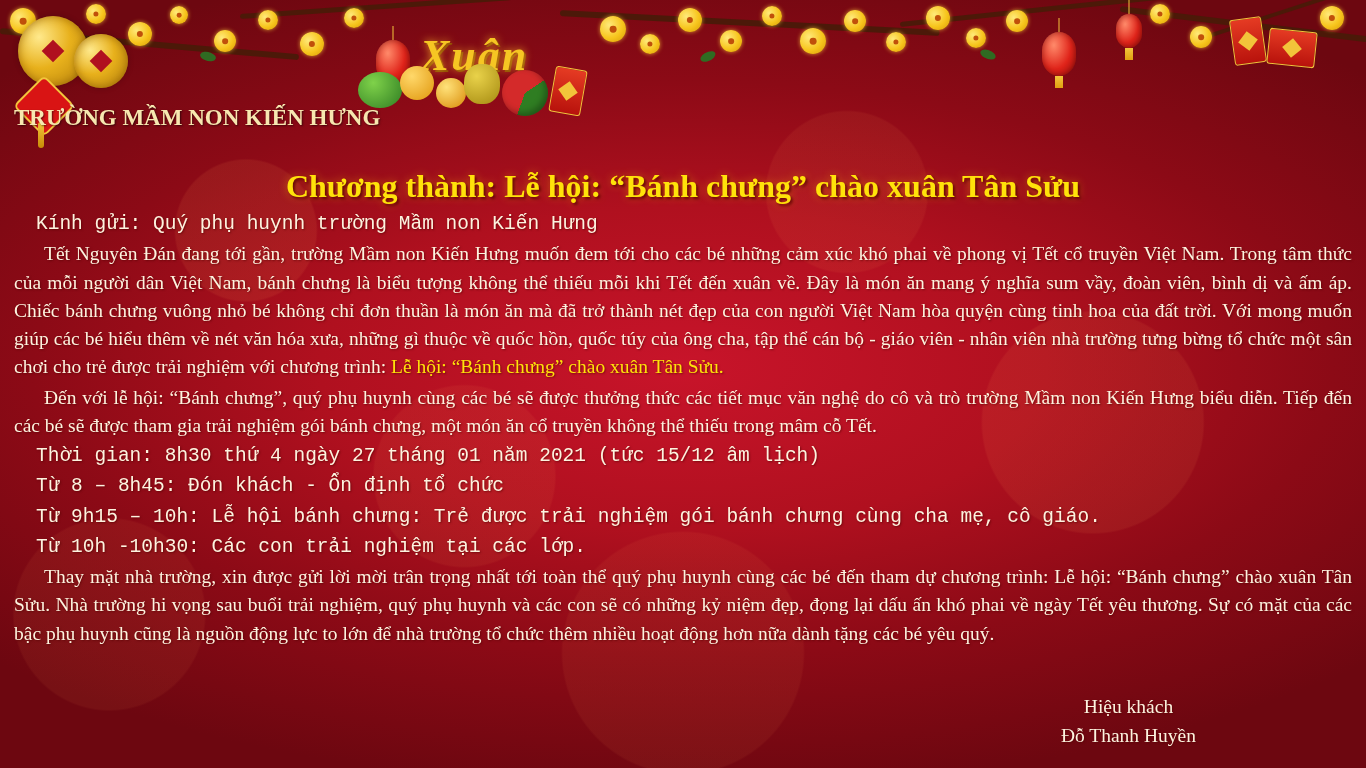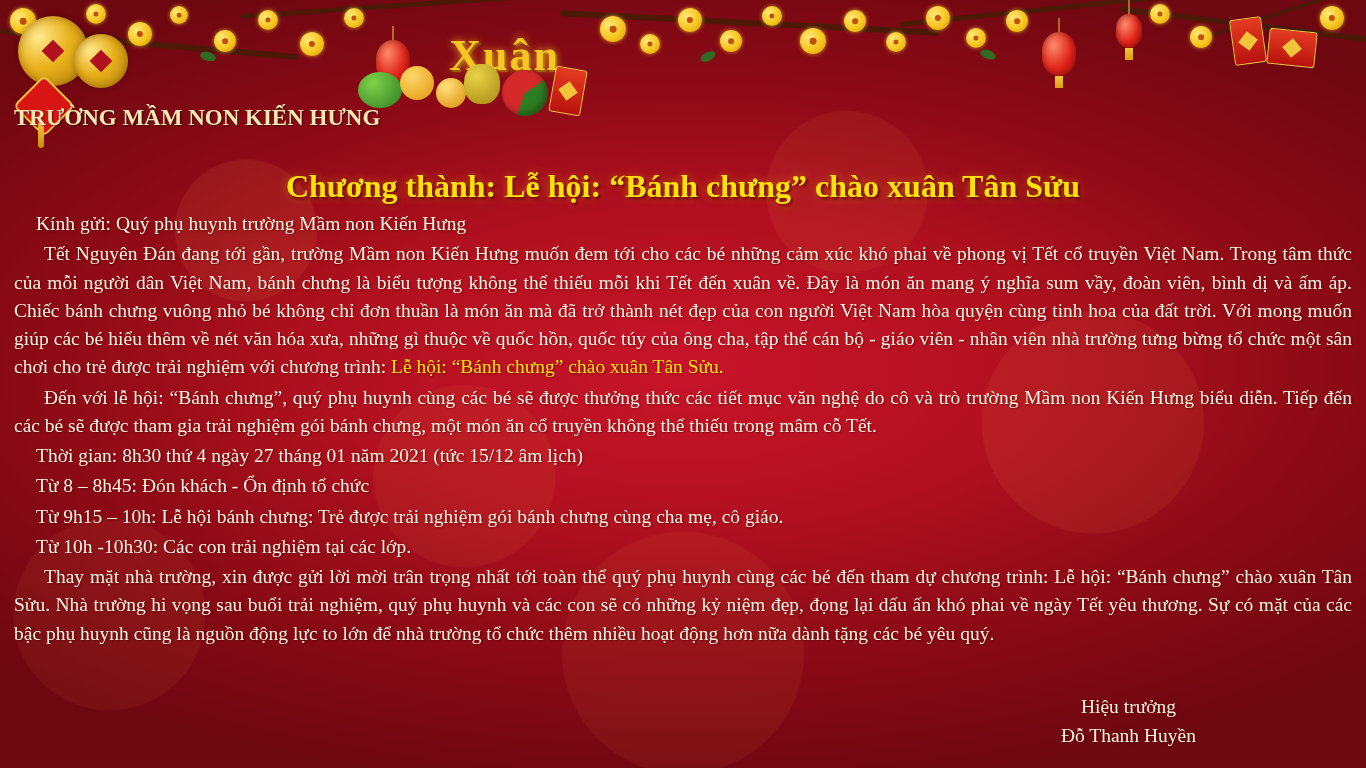--- a/index.html
+++ b/index.html
@@ -113,24 +113,24 @@
     background:#b0101f;
   }
 
   .xuan-word {
     position: absolute;
     left: 420px; top: 30px;
     width: 140px; height: 62px;
     font-family: "Liberation Serif", serif;
     font-size: 44px;
     font-weight: 700;
+    font-style: italic;
     color: #f6c623;
     text-shadow: 0 0 8px rgba(255,190,40,0.8), 2px 2px 0 #8a4a02;
     letter-spacing: 2px;
-    text-align: right;
   }
 
   .fruit-tray {
     position: absolute;
     left: 352px; top: 62px;
     width: 240px; height: 60px;
   }
   .fruit {
     position: absolute;
     border-radius: 50%;
@@ -206,21 +206,21 @@
     color: #fdf3df;
     font-size: 19.5px;
     line-height: 1.45;
     text-align: justify;
     text-shadow: 1px 1px 2px rgba(80,0,0,0.6);
   }
   .body p {
     margin: 0 0 2px 0;
   }
   .indent { text-indent: 30px; }
-  .indent-small { text-indent: 22px; }
+  .indent-small { text-indent: 22px; font-family: Liberation Mono, monospace; }
   .highlight { color: #ffe20a; }
 
   .sign {
     position: absolute;
     right: 170px;
     bottom: 18px;
     text-align: center;
     color: #fdf3df;
     font-size: 19.5px;
     line-height: 1.5;
@@ -307,16 +307,16 @@
     <p class="indent"><span>Tết Nguyên Đán đang tới gần, trường Mầm non Kiến Hưng muốn đem tới cho các bé những cảm xúc khó phai về phong vị Tết cổ truyền Việt Nam. Trong tâm thức của mỗi người dân Việt Nam, bánh chưng là biểu tượng không thể thiếu mỗi khi Tết đến xuân về. Đây là món ăn mang ý nghĩa sum vầy, đoàn viên, bình dị và ấm áp. Chiếc bánh chưng vuông nhỏ bé không chỉ đơn thuần là món ăn mà đã trở thành nét đẹp của con người Việt Nam hòa quyện cùng tinh hoa của đất trời. Với mong muốn giúp các bé hiểu thêm về nét văn hóa xưa, những gì thuộc về quốc hồn, quốc túy của ông cha, tập thể cán bộ - giáo viên - nhân viên nhà trường tưng bừng tổ chức một sân chơi cho trẻ được trải nghiệm với chương trình:</span> <span class="highlight">Lễ hội: “Bánh chưng” chào xuân Tân Sửu.</span></p>
     <p class="indent">Đến với lễ hội: “Bánh chưng”, quý phụ huynh cùng các bé sẽ được thưởng thức các tiết mục văn nghệ do cô và trò trường Mầm non Kiến Hưng biểu diễn. Tiếp đến các bé sẽ được tham gia trải nghiệm gói bánh chưng, một món ăn cổ truyền không thể thiếu trong mâm cỗ Tết.</p>
     <p class="indent-small">Thời gian: 8h30 thứ 4 ngày 27 tháng 01 năm 2021 (tức 15/12 âm lịch)</p>
     <p class="indent-small">Từ 8 – 8h45: Đón khách - Ổn định tổ chức</p>
     <p class="indent-small">Từ 9h15 – 10h: Lễ hội bánh chưng: Trẻ được trải nghiệm gói bánh chưng cùng cha mẹ, cô giáo.</p>
     <p class="indent-small">Từ 10h -10h30: Các con trải nghiệm tại các lớp.</p>
     <p class="indent">Thay mặt nhà trường, xin được gửi lời mời trân trọng nhất tới toàn thể quý phụ huynh cùng các bé đến tham dự chương trình: Lễ hội: “Bánh chưng” chào xuân Tân Sửu. Nhà trường hi vọng sau buổi trải nghiệm, quý phụ huynh và các con sẽ có những kỷ niệm đẹp, đọng lại dấu ấn khó phai về ngày Tết yêu thương. Sự có mặt của các bậc phụ huynh cũng là nguồn động lực to lớn để nhà trường tổ chức thêm nhiều hoạt động hơn nữa dành tặng các bé yêu quý.</p>
   </div>
 
   <div class="sign">
-    <div>Hiệu trưởng</div>
+    <div>Hiệu khách</div>
     <div>Đỗ Thanh Huyền</div>
   </div>
 </div>
 
 </body></html>

